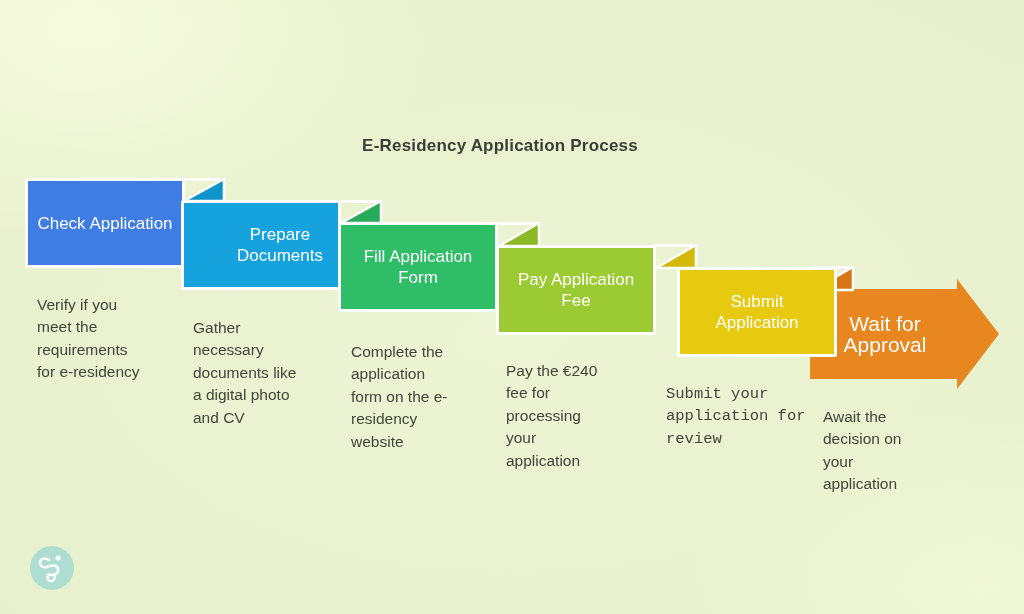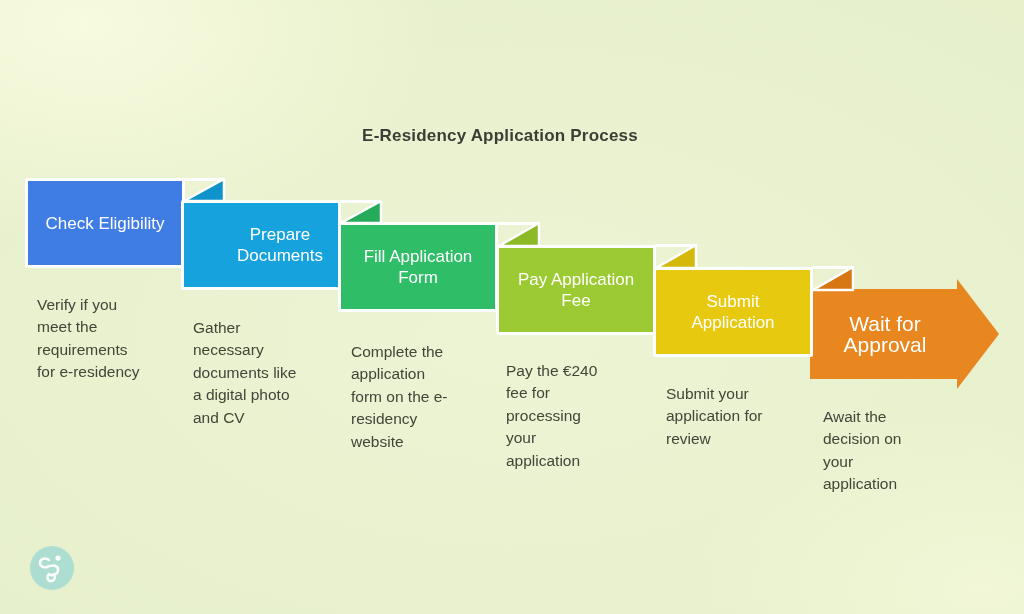--- a/index.html
+++ b/index.html
@@ -10,21 +10,21 @@
   #canvas{
     position:relative;
     width:1024px;height:614px;
     overflow:hidden;
     background:
       radial-gradient(ellipse 600px 360px at 8% 4%,  rgba(248,252,224,.95) 0%, rgba(248,252,224,0) 60%),
       radial-gradient(ellipse 500px 300px at 96% 96%, rgba(242,248,216,.9) 0%, rgba(242,248,216,0) 60%),
       radial-gradient(ellipse 900px 500px at 50% 55%, #ecf4d4 0%, #e6efca 100%);
   }
   .title{
-    position:absolute;left:0;top:126px;width:1000px;
+    position:absolute;left:0;top:136px;width:1000px;
     text-align:center;font-size:17px;font-weight:bold;
     letter-spacing:.2px;
   }
   .stepbox{
     position:absolute;width:160px;height:90px;
     box-sizing:border-box;border:3px solid #fff;border-radius:2px;
     display:flex;align-items:center;justify-content:center;
     text-align:center;color:#fff;font-size:17px;line-height:21px;
     white-space:pre-line;z-index:2;
   }
@@ -49,21 +49,21 @@
   #box2{left:181px;top:200px;padding-left:38px;}
   #box3{left:338px;top:222px;}
   #box4{left:496px;top:245px;}
   #box5{left:653px;top:267px;}
   #lbl6{left:812px;top:289px;width:146px;height:90px;}
   
   #desc1{left:37px;top:294px;}
   #desc2{left:193px;top:317px;}
   #desc3{left:351px;top:341px;}
   #desc4{left:506px;top:360px;}
-  #desc5{left:666px;top:383px;}
+  #desc5{left:666px;top:383px;font-family:Liberation Mono, monospace;}
   #desc6{left:823px;top:406px;}
 </style>
 </head>
 <body>
 
 <div id="canvas">
 
   <div class="title" style="color: rgb(58, 63, 53);">E-Residency Application Process</div>
 
   <svg id="shapes" width="1024" height="614" viewBox="0 0 1024 614">
@@ -80,35 +80,35 @@
     <line x1="655" y1="245.5" x2="696" y2="245.5" stroke="#fff" stroke-width="3"></line>
     <polygon points="656,268 696,245 696,268" stroke="#fff" stroke-width="2.5" stroke-linejoin="round" fill="#d4b90a"></polygon>
 
     <polygon points="810,289 957,289 957,279 999,334 957,389 957,379 810,379" fill="#e8861f"></polygon>
 
     <line x1="812" y1="267.5" x2="853" y2="267.5" stroke="#fff" stroke-width="3"></line>
     <polygon points="813,290 853,267 853,290" stroke="#fff" stroke-width="2.5" stroke-linejoin="round" fill="#d67713"></polygon>
   </svg>
 
   <div class="stepbox" id="box1" style="background: rgb(63, 125, 228);">
-    <span>Check Eligibility</span>
+    <span>Check Application</span>
   </div>
   <div class="stepbox" id="box2" style="background: rgb(22, 162, 220);">
     <span>Prepare
 Documents</span>
   </div>
   <div class="stepbox" id="box4" style="background: rgb(156, 202, 51);">
     <span>Pay Application
 Fee</span>
   </div>
   <div class="stepbox" id="box3" style="background: rgb(47, 189, 104);">
     <span>Fill Application
 Form</span>
   </div>
-  <div class="stepbox" id="box5" style="background: rgb(231, 202, 16);">
+  <div class="stepbox" id="box5" style="background: rgb(231, 202, 16); margin-left: 24px;">
     <span>Submit
 Application</span>
   </div>
   <div class="arrowlabel" id="lbl6">
     <span>Wait for
 Approval</span>
   </div>
 
   <div class="desc" id="desc1" style="color: rgb(65, 71, 56);">Verify if you
 meet the

